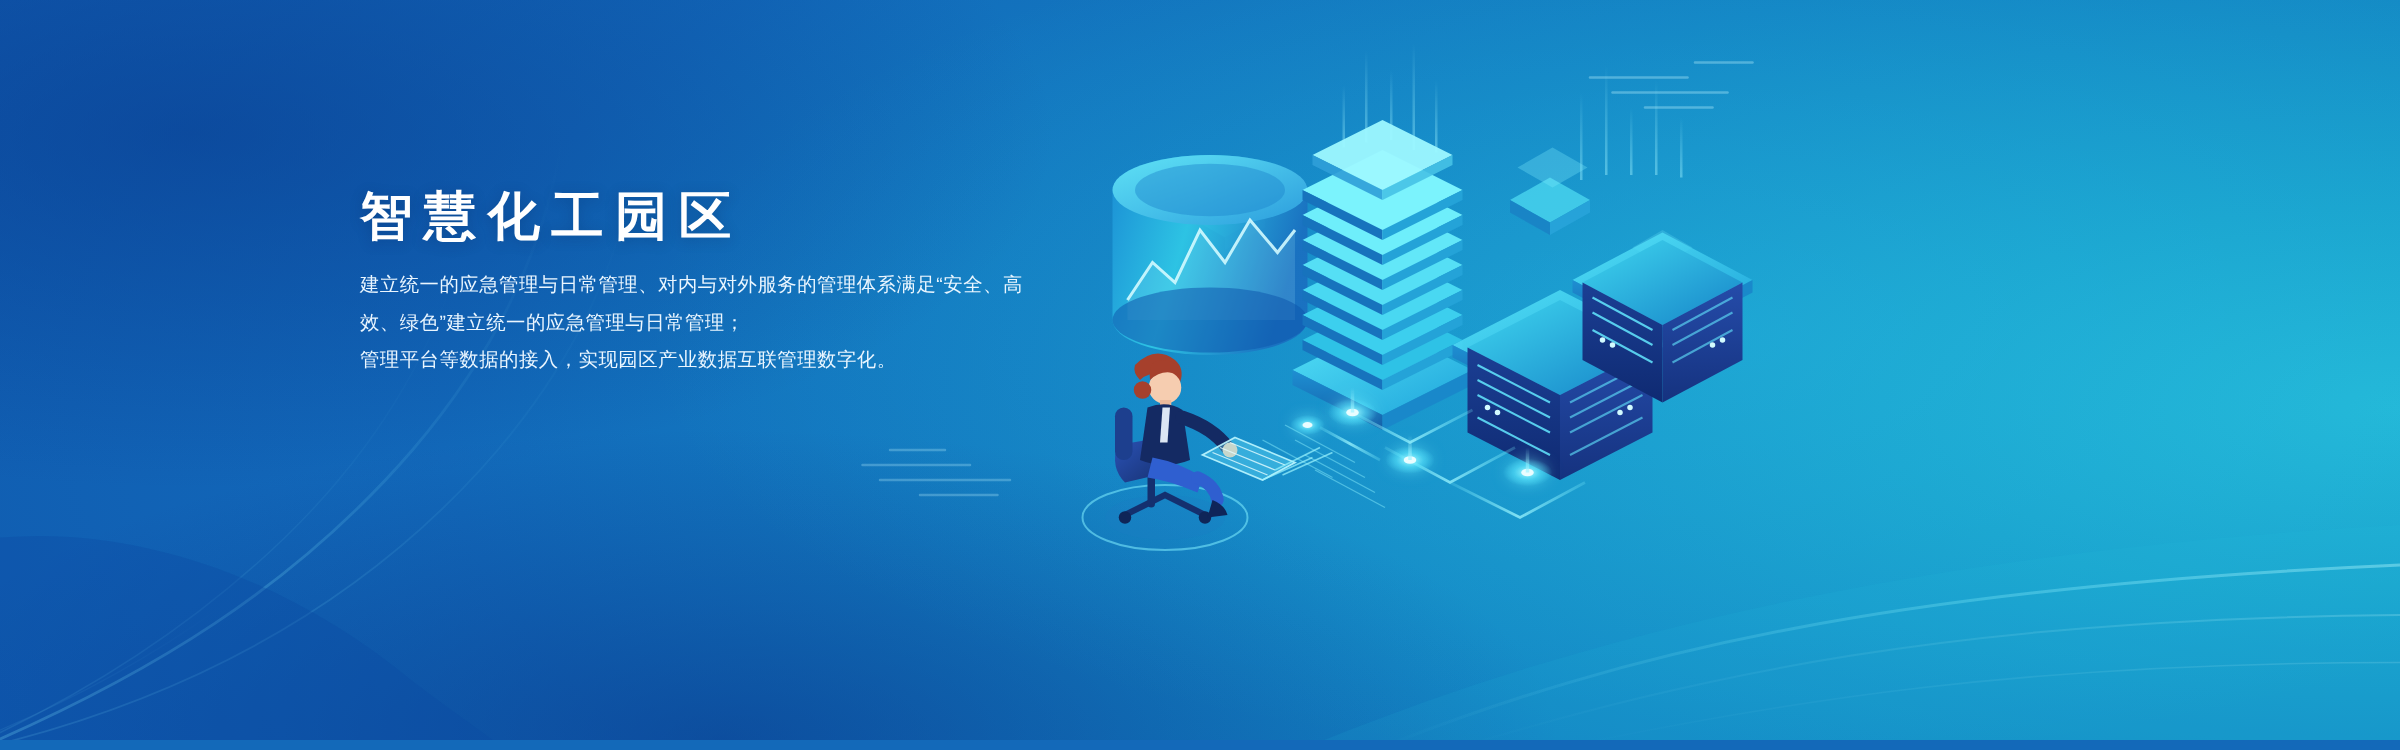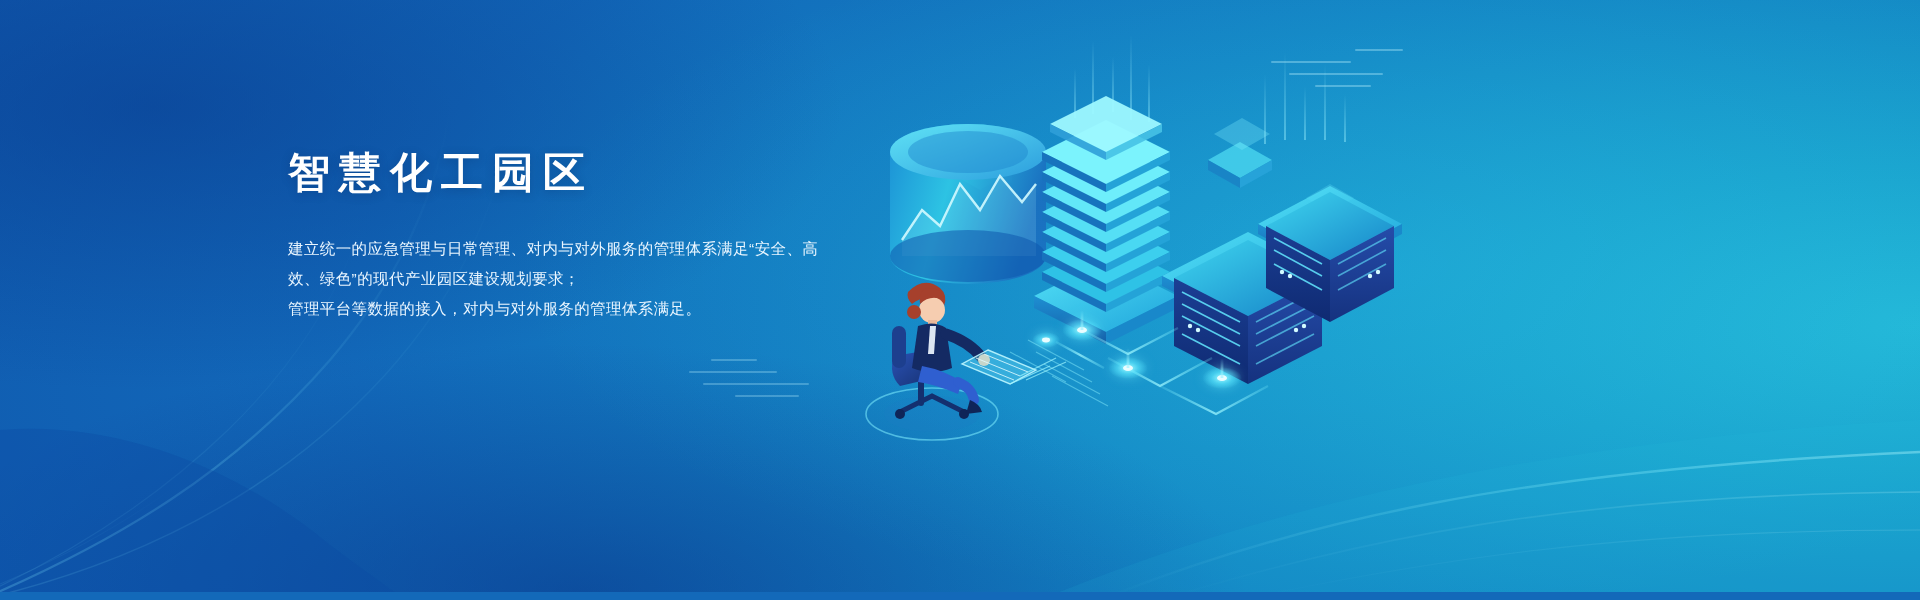--- a/index.html
+++ b/index.html
@@ -28,21 +28,21 @@
   
   .waves{position:absolute; inset:0; pointer-events:none;}
 
   
   .content{ position:absolute; left:288px; top:148px; width:620px; }
   .title{
     color:#ffffff; font-size:42px; line-height:1.18; font-weight:700;
     letter-spacing:9px; white-space:nowrap; text-shadow:0 2px 10px rgba(0,30,80,.25);
   }
   .desc{
-    margin-top:36px; color:#eaf6ff; font-size:15.5px; line-height:30px;
+    margin-top:16px; color:#eaf6ff; font-size:15.5px; line-height:30px;
     letter-spacing:.4px; white-space:nowrap;
   }
   .desc p{ white-space:nowrap; }
 
   
   .illus{ position:absolute; left:860px; top:34px; width:560px; height:430px; }
   .illus svg{ display:block; overflow:visible; }
 
   .glow-dot{ filter:drop-shadow(0 0 6px rgba(120,245,255,.95)); }
 </style>
@@ -93,22 +93,22 @@
         <path d="M704,384 h104"></path>
         <path d="M736,396 h62"></path>
       <path d="M712,360 h44"></path>
     </g>
   </svg>
 
   <div class="content">
     <h1 class="title">智慧化工园区</h1>
     <div class="desc">
       <p>建立统一的应急管理与日常管理、对内与对外服务的管理体系满足“安全、高</p>
-      <p>效、绿色”的现代产业园区建设规划要求；</p>
-      <p>管理平台等数据的接入，对内与对外服务的管理体系满足。</p>
+      <p>效、绿色”建立统一的应急管理与日常管理；</p>
+      <p>管理平台等数据的接入，实现园区产业数据互联管理数字化。</p>
     </div>
   </div>
 
   <div class="illus">
   <svg width="560" height="430" viewBox="0 0 560 430">
     <defs>
       <linearGradient id="cylG" x1="0" y1="0" x2="1" y2="0.3">
         <stop offset="0%" stop-color="#1b8fd6"></stop>
         <stop offset="45%" stop-color="#2fc8e6"></stop>
         <stop offset="100%" stop-color="#1a6fc0"></stop>

